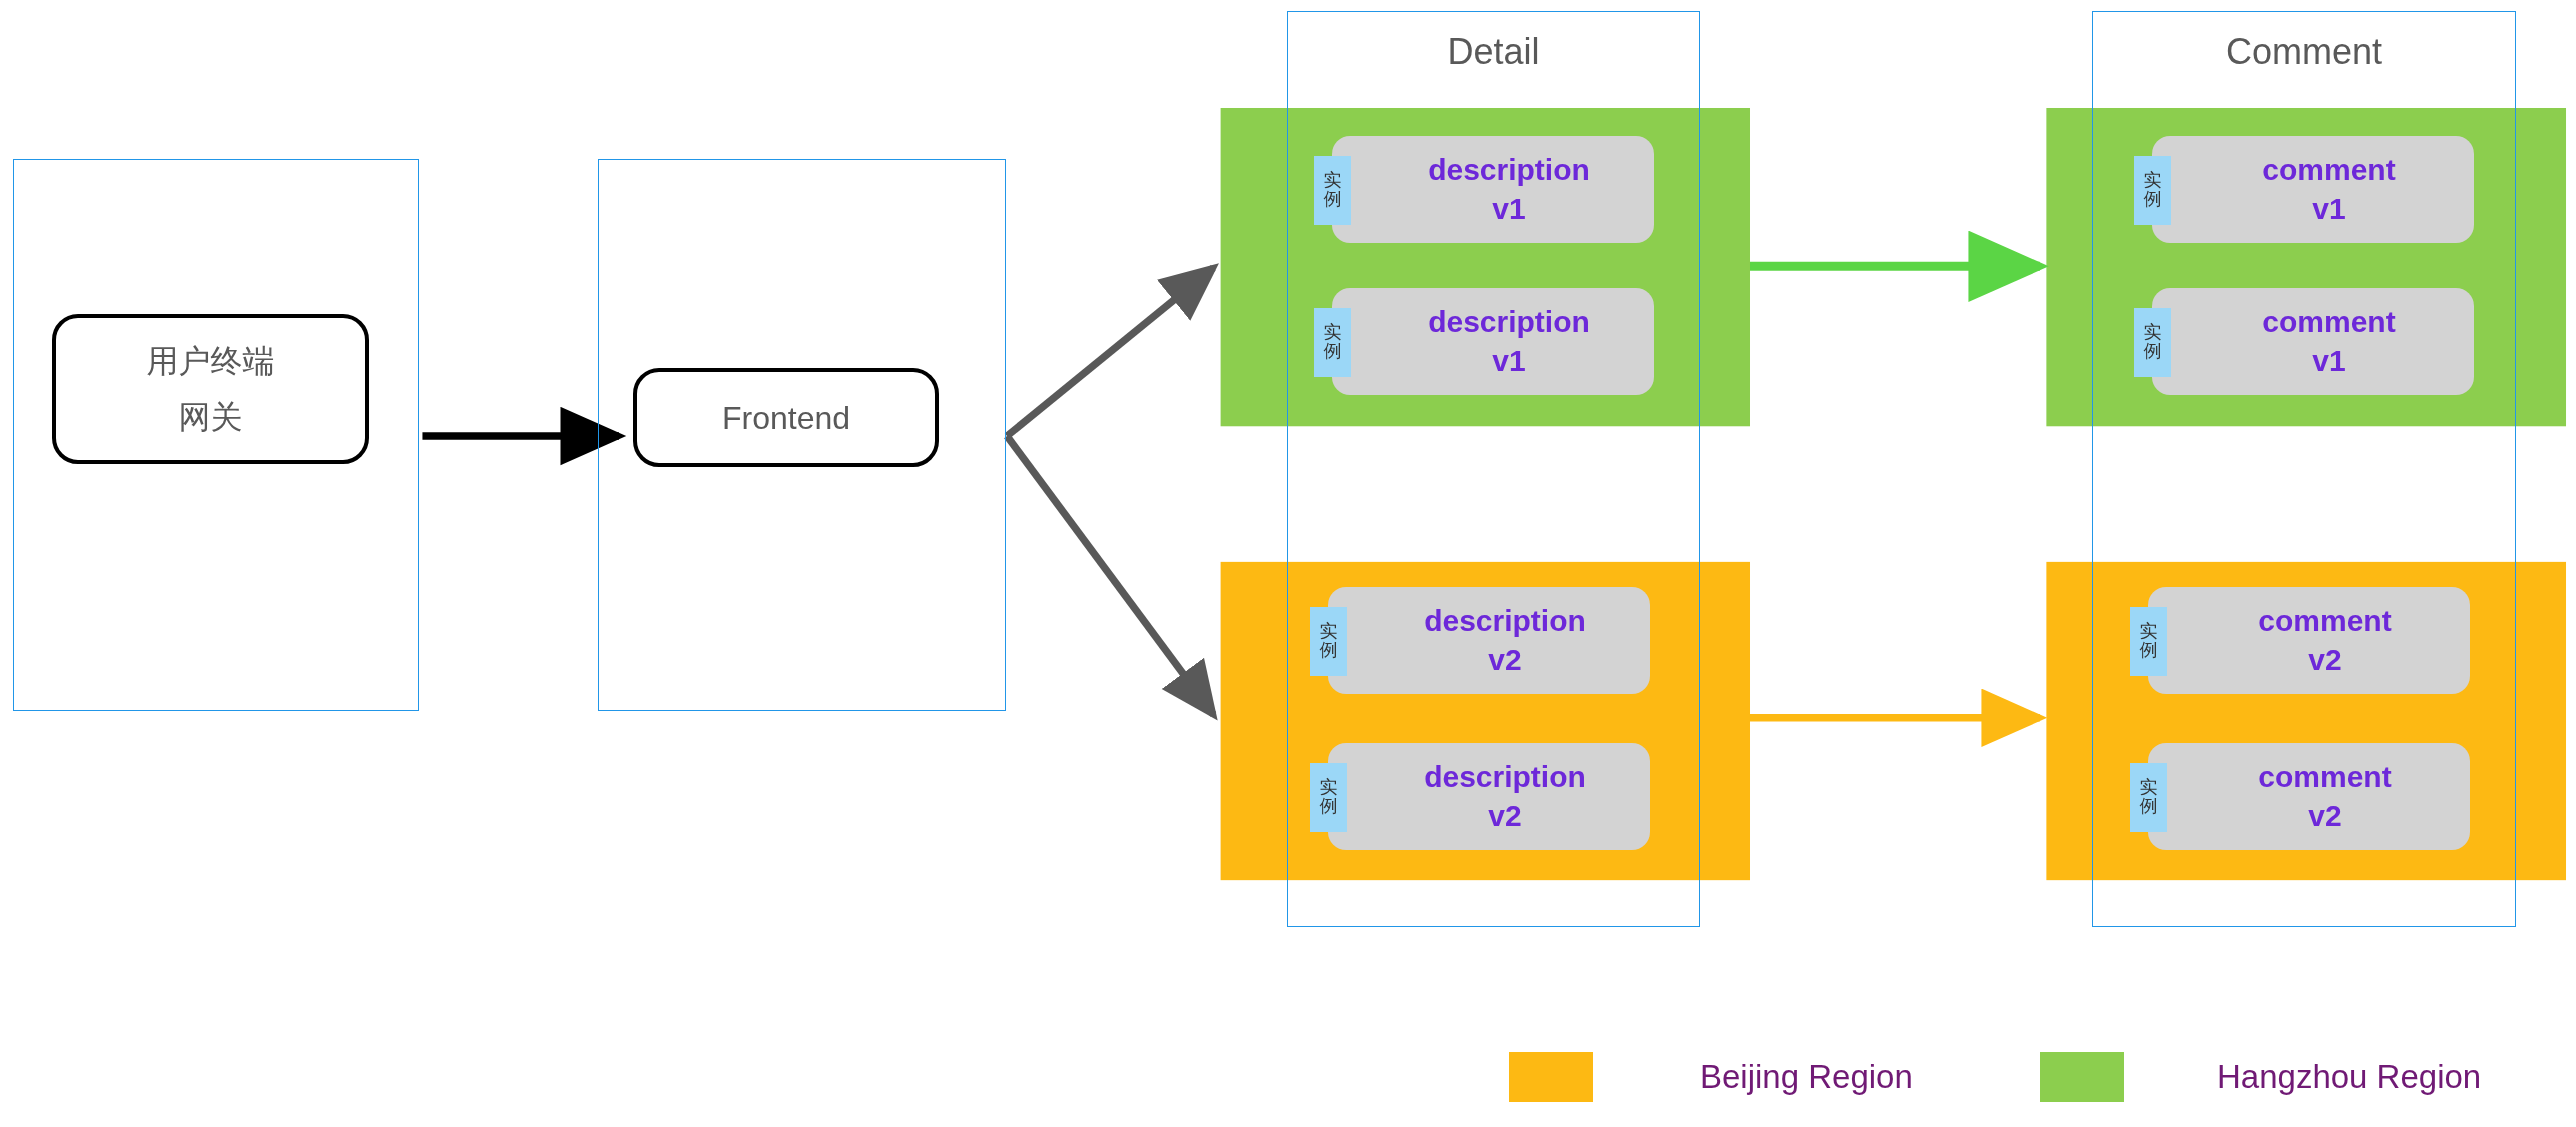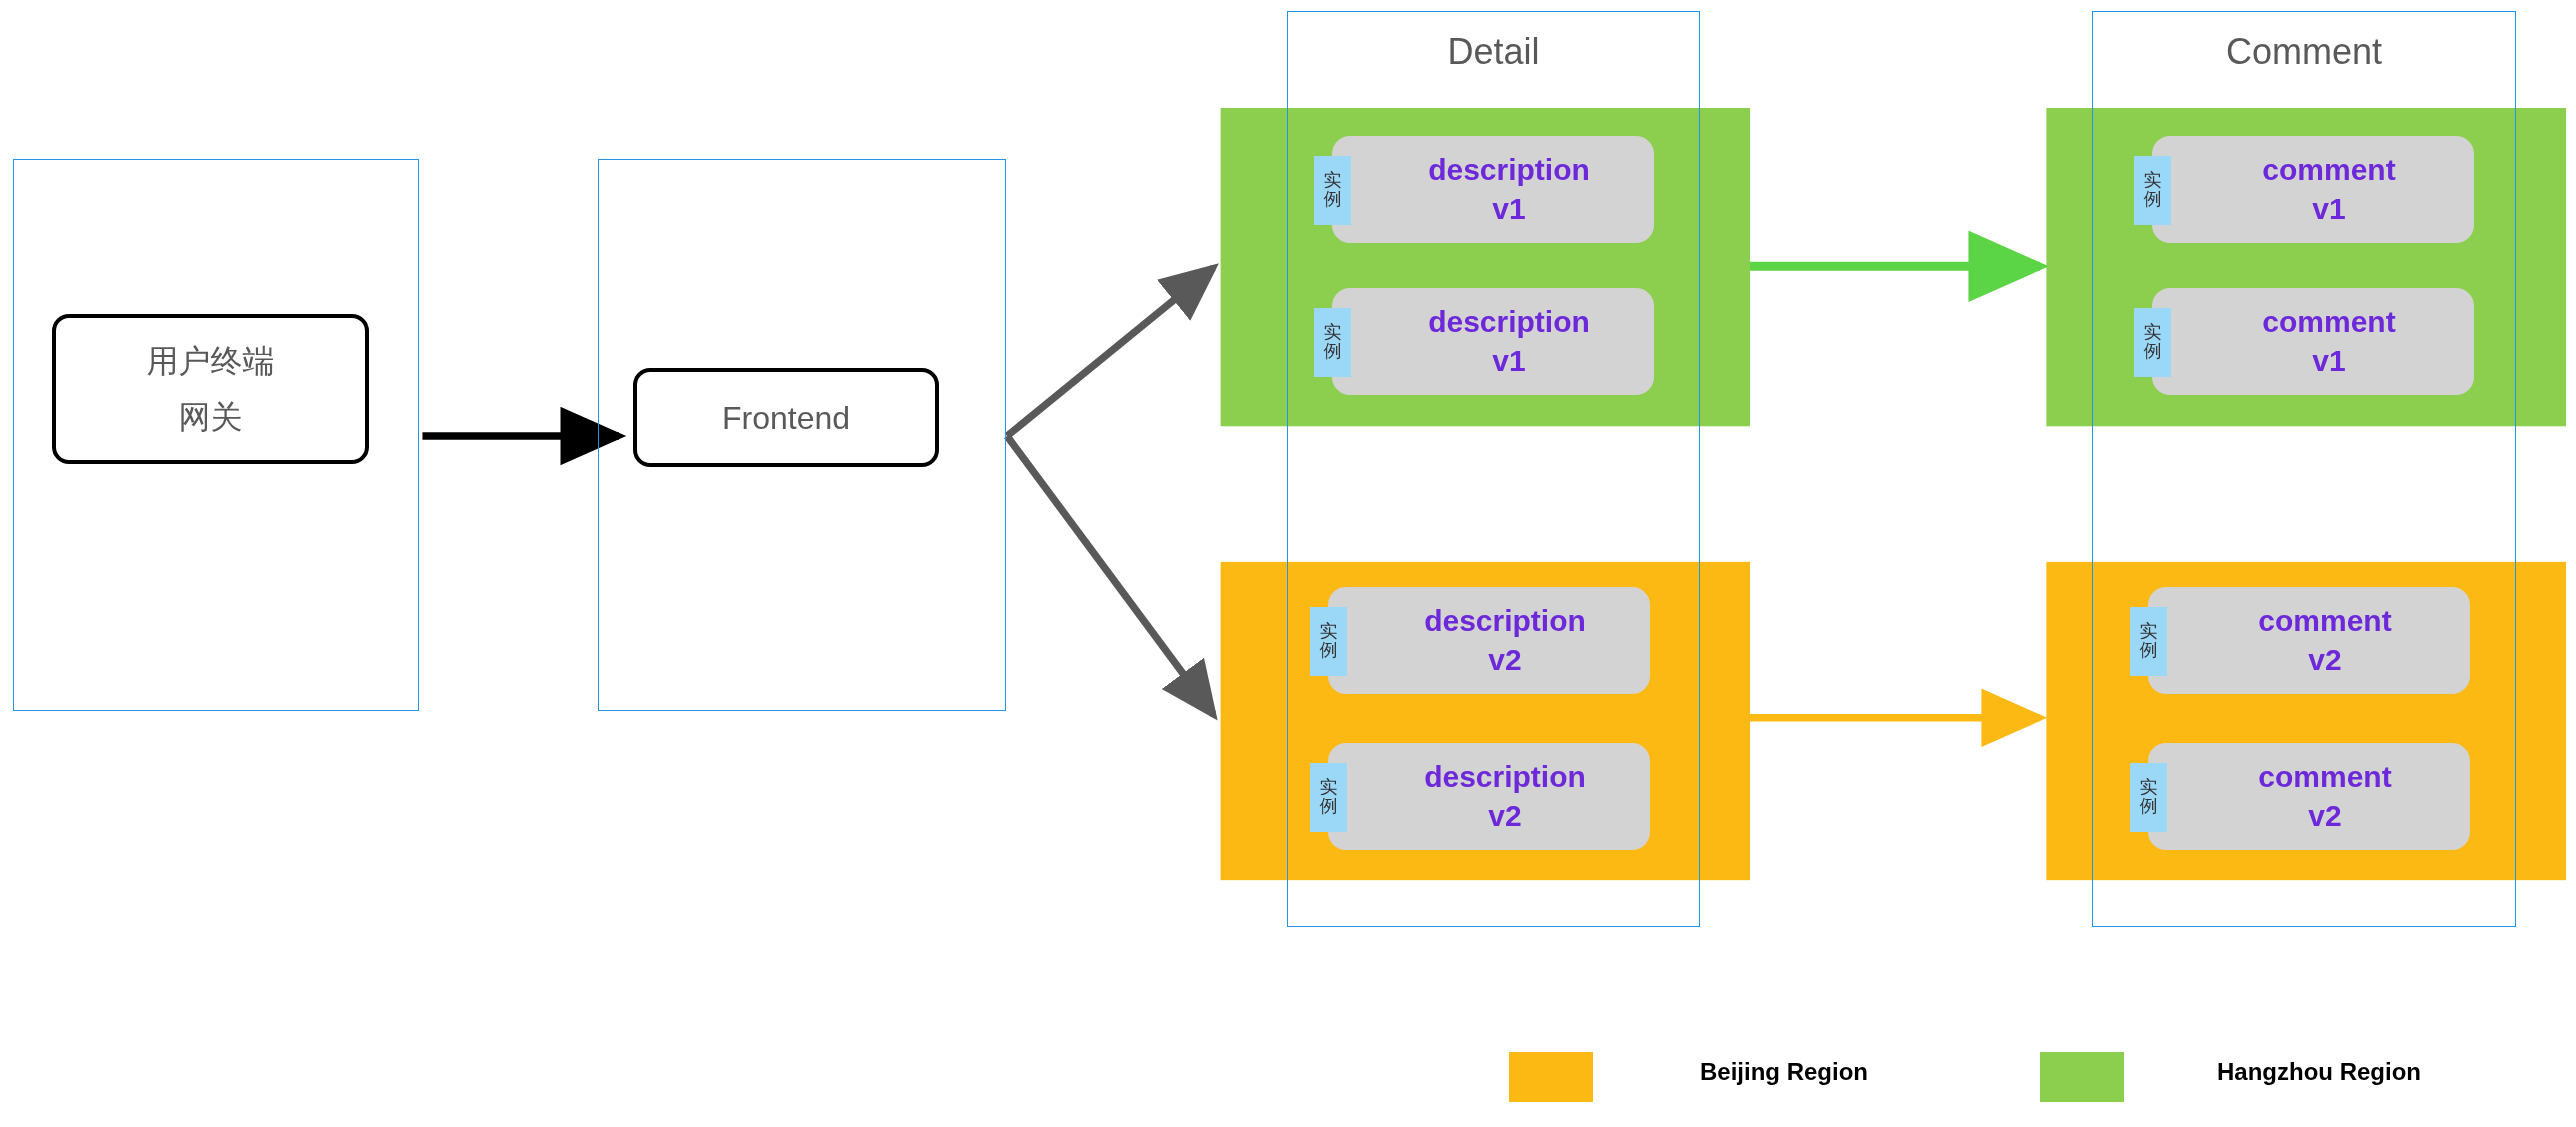--- a/index.html
+++ b/index.html
@@ -22,21 +22,21 @@
   
   .blue-box {
     border: 1.6px solid #2196e8;
     background: transparent;
     box-sizing: border-box;
   }
 
   
   .node {
     border: 4px solid #000000;
-    border-radius: 17px;
+    border-radius: 26px;
     background: #ffffff;
     box-sizing: border-box;
     display: flex;
     flex-direction: column;
     align-items: center;
     justify-content: center;
     color: #595959;
     font-size: 32px;
     line-height: 1.75;
     text-align: left;
@@ -79,24 +79,23 @@
   .section-title {
     color: #595959;
     font-size: 36px;
     text-align: center;
     white-space: nowrap;
   }
 
   
   .legend-swatch { }
   .legend-label {
-    color: #000000;
-    font-size: 24px;
+    color: #701a75;
+    font-size: 33px;
     white-space: nowrap;
-    font-weight: bold;
   }
   .watermark {
     color: #e6e6e6;
     font-size: 37px;
     white-space: nowrap;
     letter-spacing: 1.6px;
     user-select: none;
   }
   svg { overflow: visible; }
 </style>

